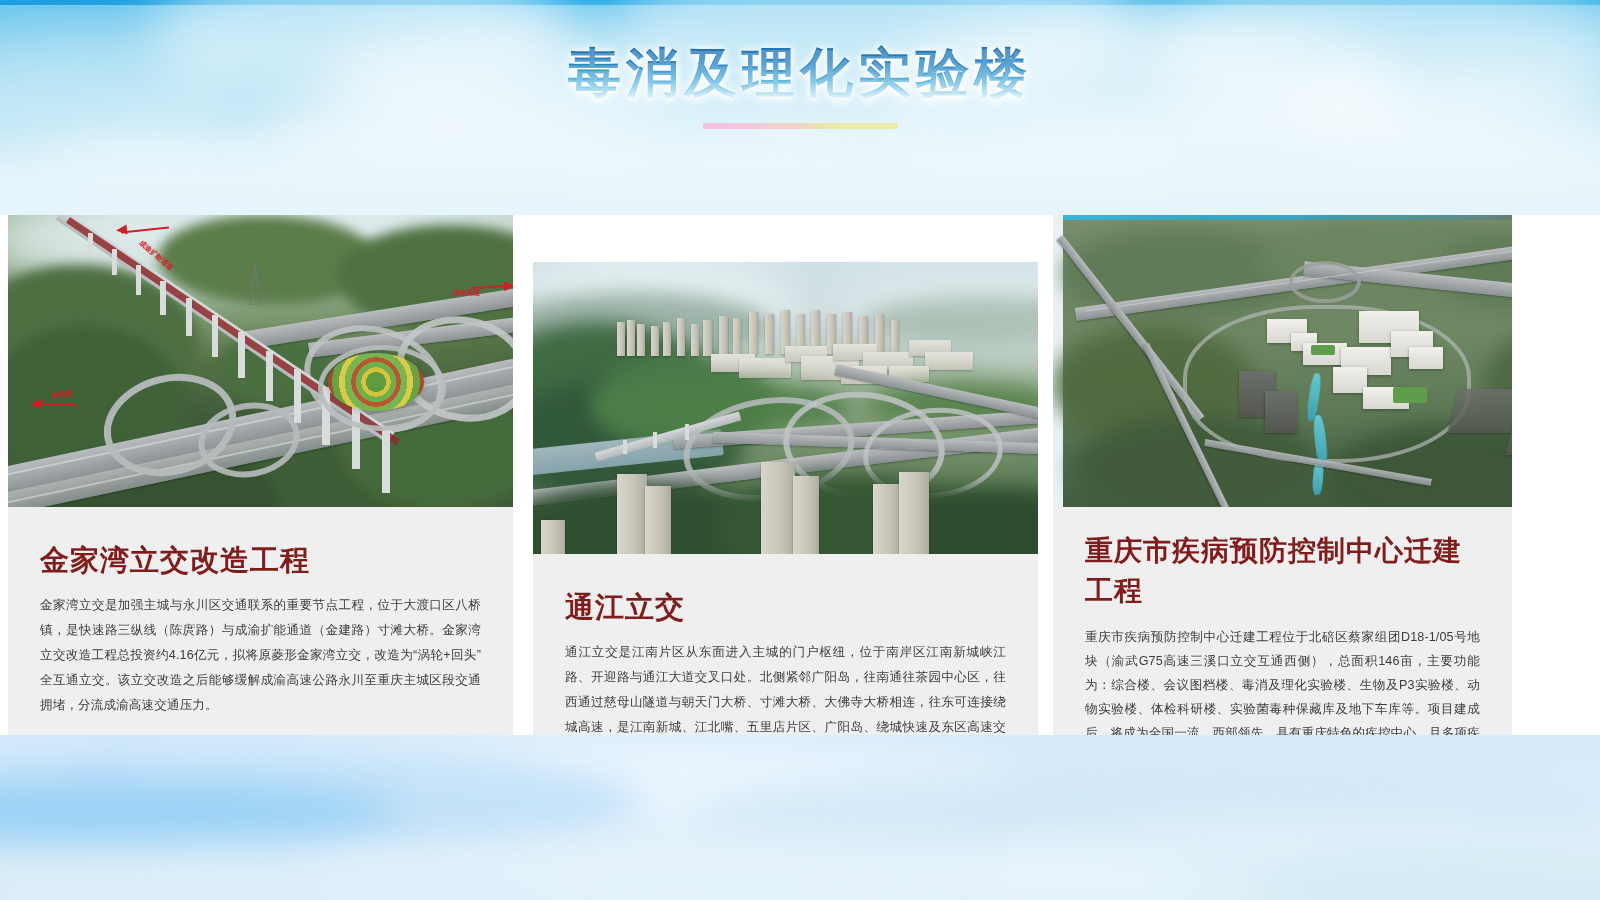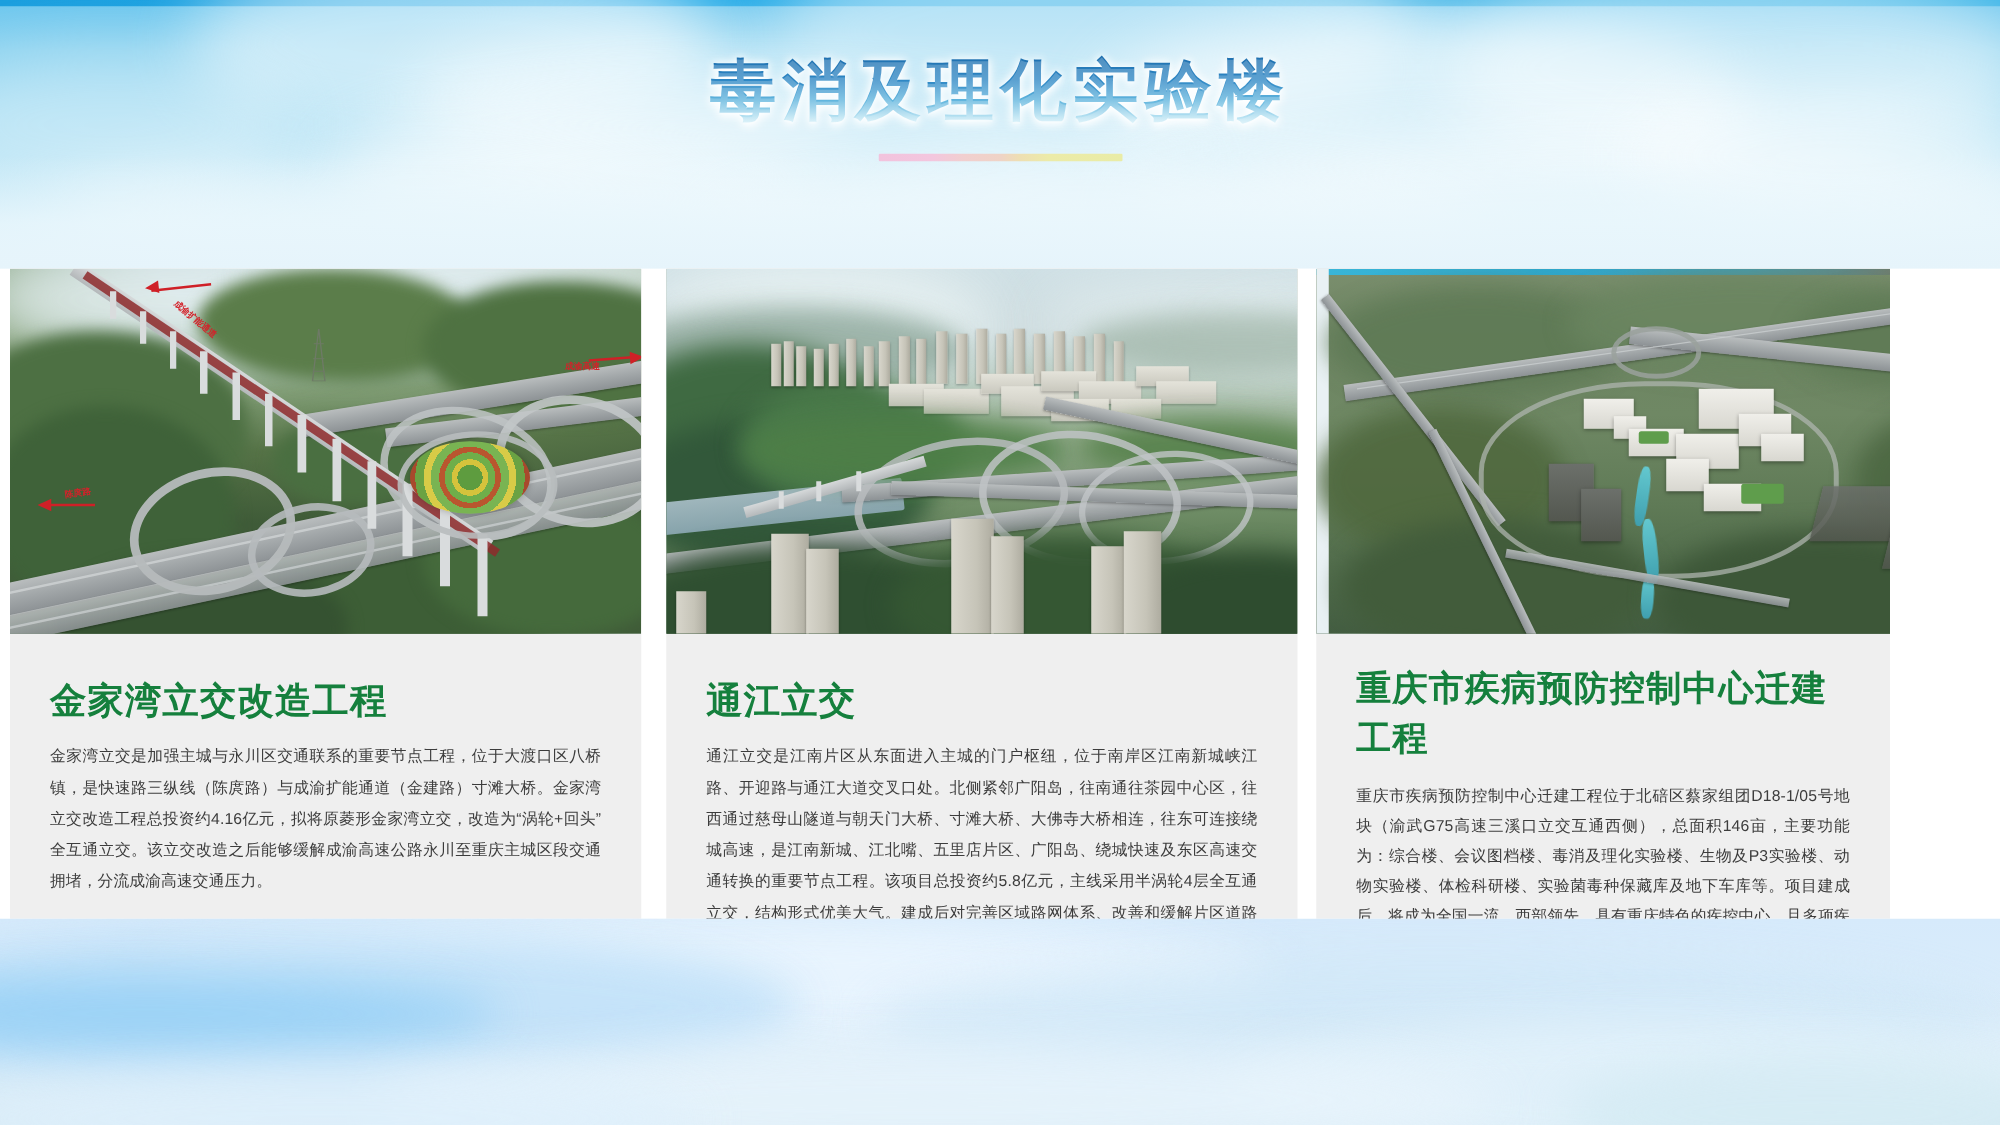--- a/index.html
+++ b/index.html
@@ -72,28 +72,28 @@
   
   .strip{
     position:absolute;left:0;top:215px;width:1600px;height:520px;
     background:#ffffff;
   }
 
   .card{
     position:absolute;top:0;height:520px;background:#efefef;overflow:hidden;
   }
   .card-1{left:8px;width:505px;}
-  .card-2{left:533px;width:505px;}
+  .card-2{left:533px;width:505px;margin-top:47px;}
   .card-3{left:1053px;width:459px;}
 
   .card-photo{position:relative;width:100%;height:292px;overflow:hidden;background:#9fb3a5;}
   .card-body{padding:0 32px;}
   .card-title{
     font-family:"DejaVu Sans","Liberation Sans",sans-serif;
-    font-weight:bold;color:#15803d;letter-spacing:1px;
+    font-weight:bold;color:#7f1d1d;letter-spacing:1px;
     font-size:29px;line-height:38px;
     margin:34px 0 14px 0;
   }
   .card-3 .card-title{margin-top:24px;font-size:28px;line-height:40px;}
   .card-text{
     font-size:12.6px;line-height:25px;color:#3c3c3c;letter-spacing:.1px;
     text-align:justify;
   }
   .card-3 .card-text{line-height:24px;}
   .haze{position:absolute;border-radius:50%;background:#e8f2f3;filter:blur(22px);opacity:.8;}

